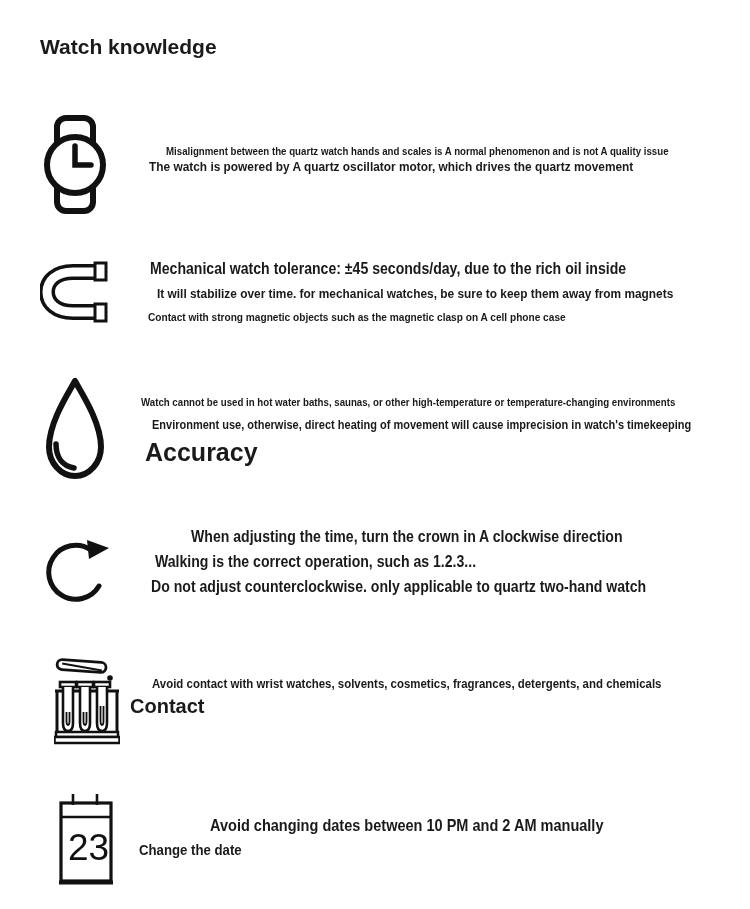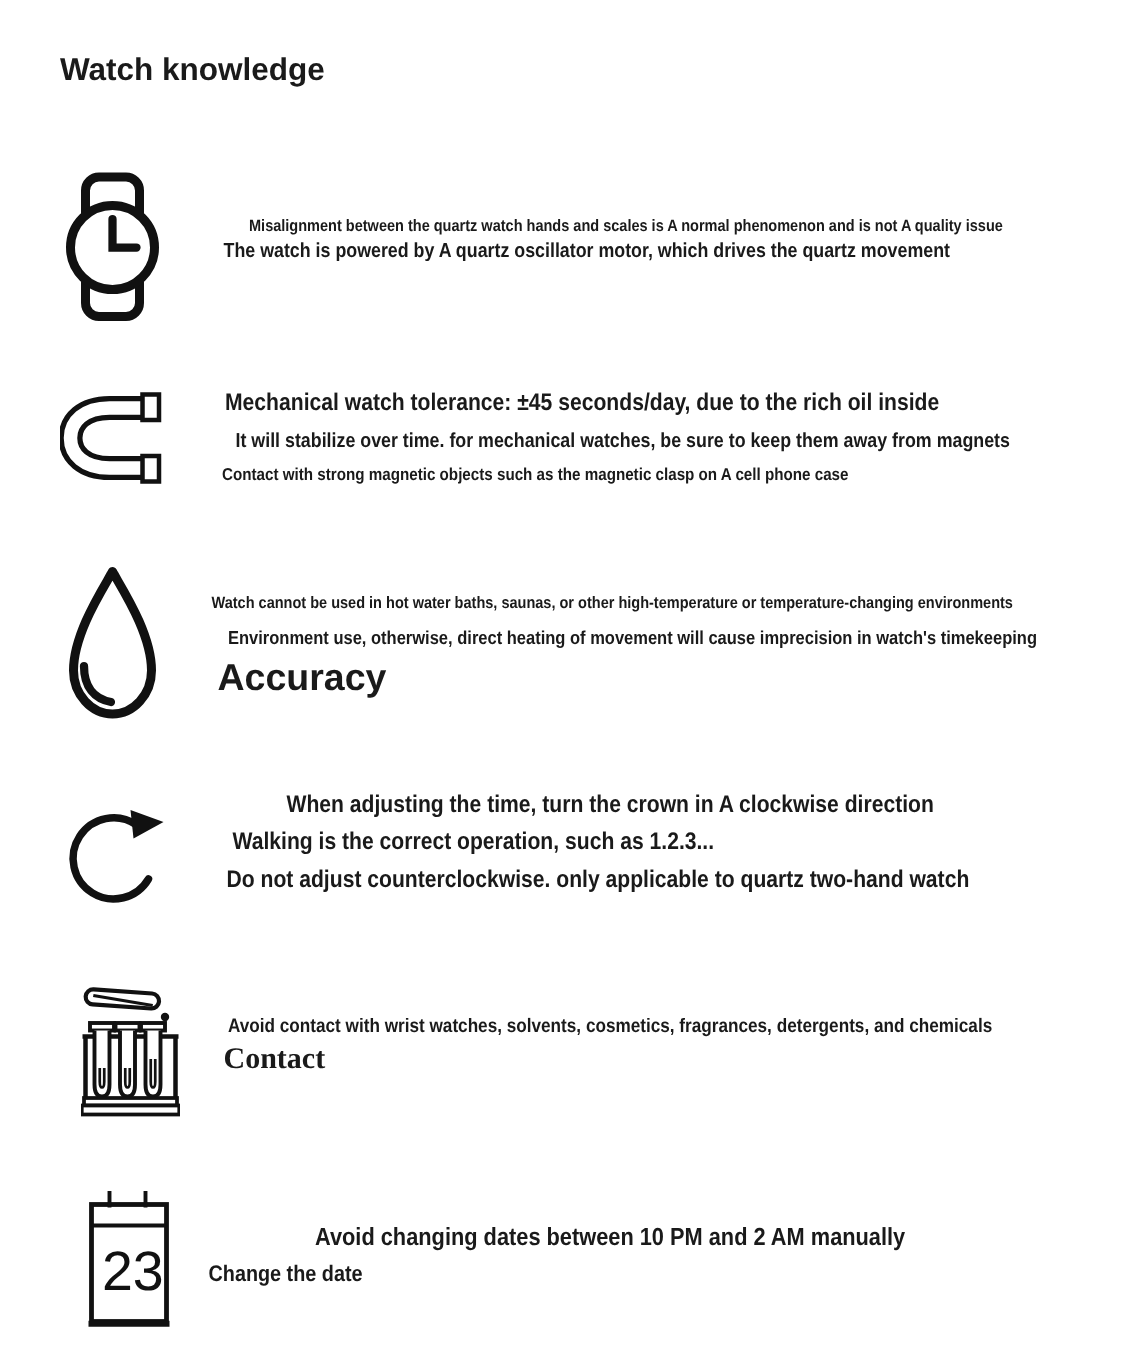--- a/index.html
+++ b/index.html
@@ -33,21 +33,21 @@
 
   #s3l1{left:141px;top:397px;font-size:11px;}
   #s3l2{left:152px;top:419px;font-size:12.5px;}
   #s3l3{left:145px;top:440px;font-size:25px;}
 
   #s4l1{left:191px;top:529px;font-size:16px;}
   #s4l2{left:155px;top:554px;font-size:16px;}
   #s4l3{left:151px;top:579px;font-size:16px;}
 
   #s5l1{left:152px;top:677px;font-size:13px;}
-  #s5l2{left:149px;top:696px;font-size:20px;font-family:Liberation Serif, serif;}
+  #s5l2{left:130px;top:696px;font-size:20px;}
 
   #s6l1{left:210px;top:817px;font-size:16.5px;}
   #s6l2{left:139px;top:842px;font-size:15px;}
 
   #i-watch{left:40px;top:114px;}
   #i-magnet{left:40px;top:261px;}
   #i-drop{left:38px;top:374px;}
   #i-rotate{left:42px;top:526px;}
   #i-tubes{left:54px;top:644px;}
   #i-cal{left:58px;top:792px;}

